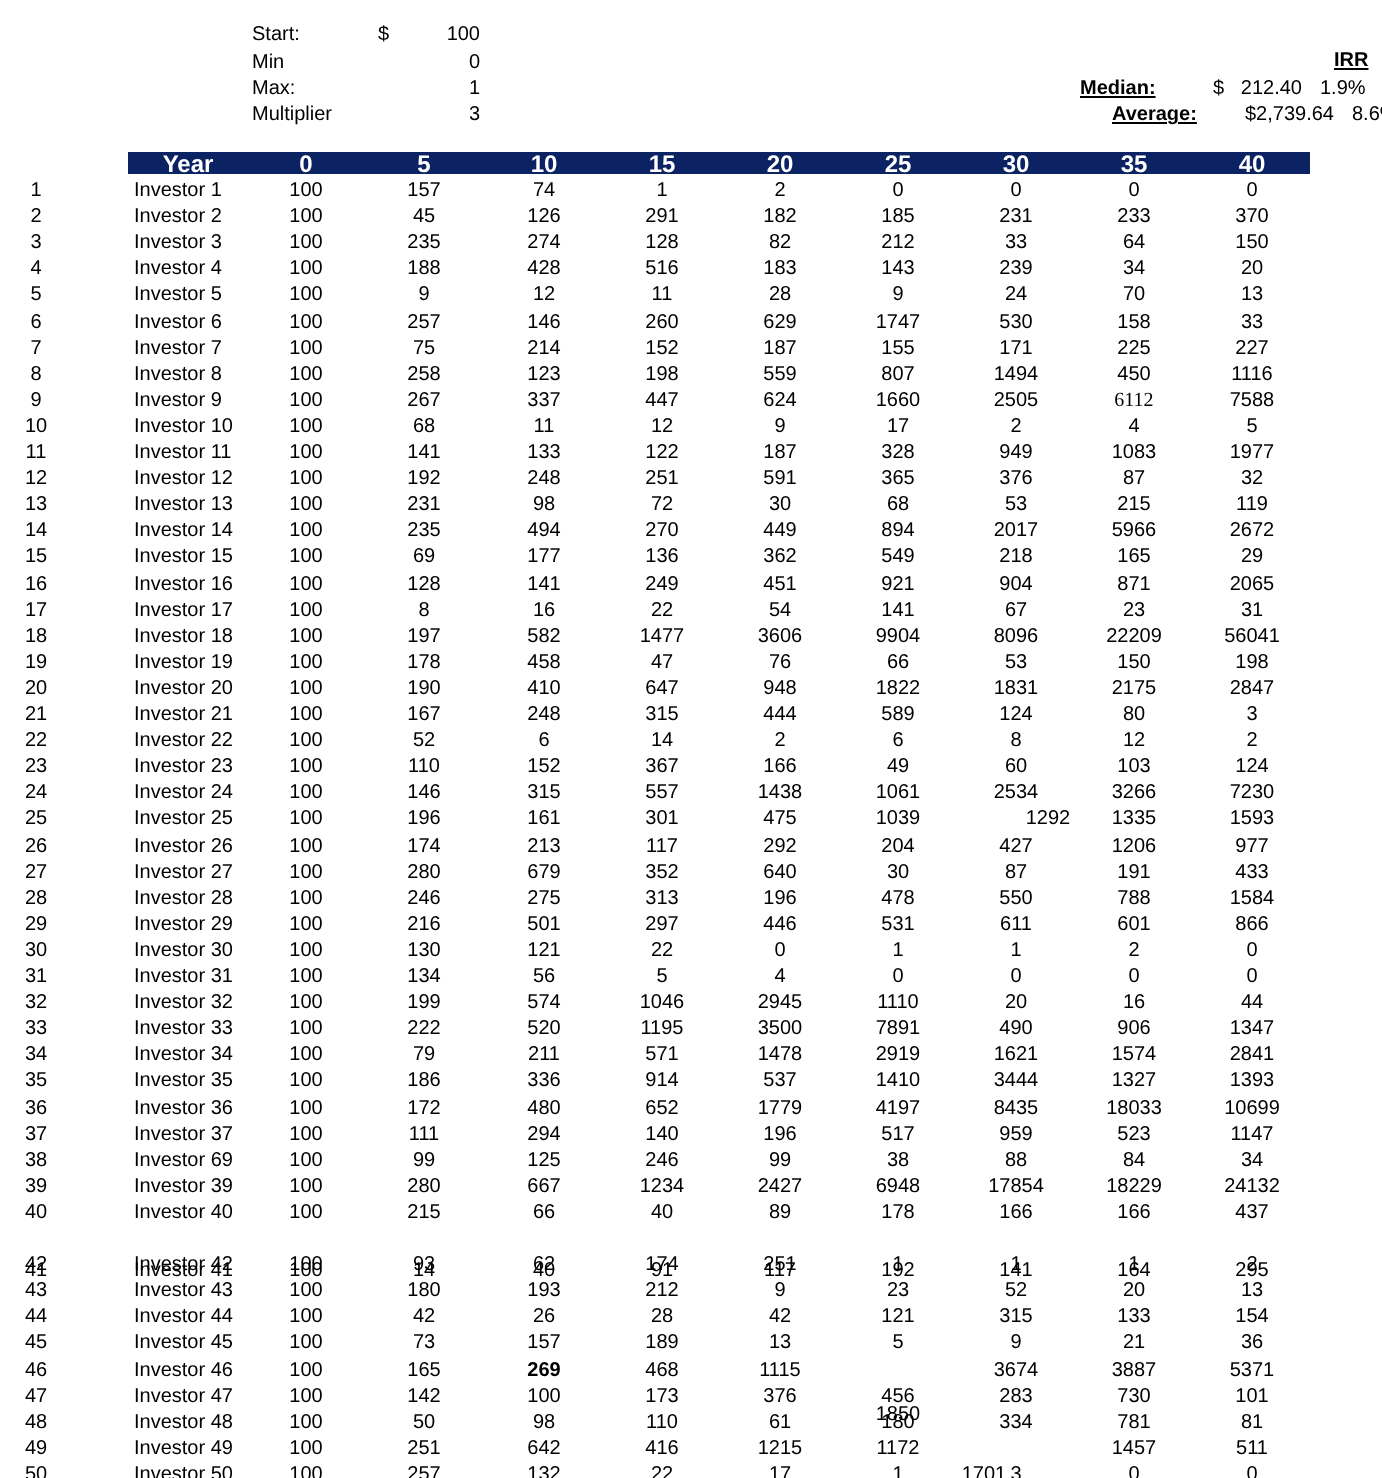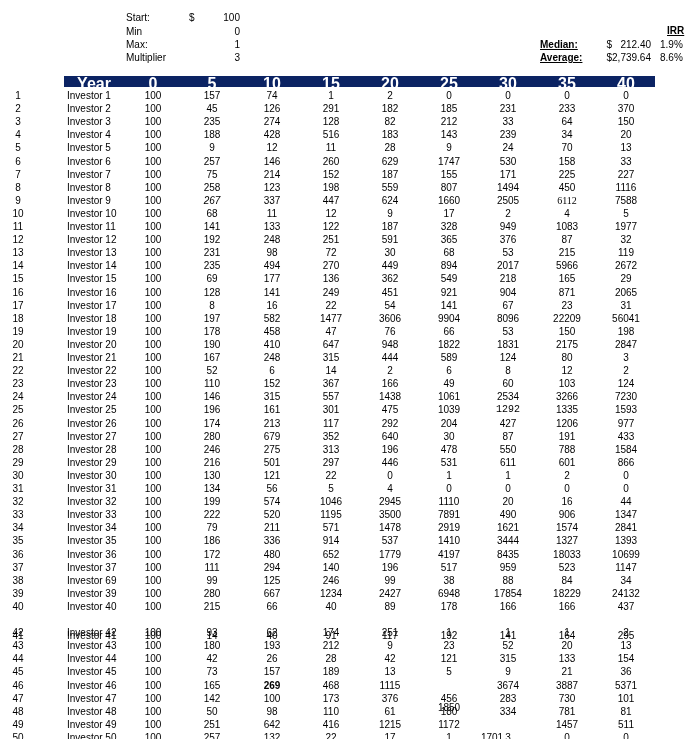--- a/index.html
+++ b/index.html
@@ -14,21 +14,21 @@
   .stats .val { position: absolute; left: 595px; width: 56px; text-align: right; }
   .stats .irr { position: absolute; left: 660px; }
   .irr-head { position: absolute; left: 667px; top: 25px; font-weight: bold; text-decoration: underline; }
 
   #grid { position: absolute; left: 0; top: 76px; width: 691px; }
   .hdr {
     position: absolute; left: 64px; top: 0; width: 591px; height: 11px;
     background: #0b2363;
   }
   .hdr span {
-    position: absolute; top: -1px; color: #fff; font-weight: bold; font-size: 16px;
+    position: absolute; top: -1px; color: #fff; font-weight: bold; font-size: 12px;
     text-align: center; width: 40px;
   }
   .row { position: absolute; left: 0; height: 13.1px; width: 691px; }
   .row span { position: absolute; top: 0; }
   .rn { left: 4px; width: 28px; text-align: center; }
   .nm { left: 67px; }
   .c { width: 40px; text-align: center; }
 </style>
 </head>
 <body>
@@ -53,21 +53,21 @@
   </div>
 </div>
 
 <div class="stats">
   <span class="irr-head">IRR</span>
   <div style="position:absolute;top:39px;left:0;width:691px;height:13px;">
     <span class="lbl">Median:</span>
     <span class="val" style="white-space:pre;">$   212.40</span>
     <span class="irr">1.9%</span>
   </div>
-  <div style="position:absolute;top:52px;left:0;width:580px;height:13px;">
+  <div style="position:absolute;top:52px;left:16px;width:580px;height:13px;">
     <span class="lbl">Average:</span>
     <span class="val">$2,739.64</span>
     <span class="irr">8.6%</span>
   </div>
 </div>
 
 <div id="grid">
   <div class="hdr" id="hdr" style="background: rgb(11, 35, 99);">
       <span style="left: 10px;">Year</span>
       <span style="left: 69px;">0</span>
@@ -182,21 +182,21 @@
         <span class="c" style="left: 370px;">559</span>
         <span class="c" style="left: 429px;">807</span>
         <span class="c" style="left: 488px;">1494</span>
         <span class="c" style="left: 547px;">450</span>
         <span class="c" style="left: 606px;">1116</span>
       </div>
       <div class="row" style="top: 118.8px;">
         <span class="rn">9</span>
         <span class="nm">Investor 9</span>
         <span class="c" style="left: 133px;">100</span>
-        <span class="c" style="left: 192px; font-style: italic;">267</span>
+        <span class="c" style="left: 192px;">267</span>
         <span class="c" style="left: 252px;">337</span>
         <span class="c" style="left: 311px;">447</span>
         <span class="c" style="left: 370px;">624</span>
         <span class="c" style="left: 429px;">1660</span>
         <span class="c" style="left: 488px;">2505</span>
         <span class="c" style="left: 547px; font-family: Liberation Serif, serif;">6112</span>
         <span class="c" style="left: 606px;">7588</span>
       </div>
       <div class="row" style="top: 131.9px;">
         <span class="rn">10</span>
@@ -395,21 +395,21 @@
       </div>
       <div class="row" style="top: 328.4px;">
         <span class="rn">25</span>
         <span class="nm">Investor 25</span>
         <span class="c" style="left: 133px;">100</span>
         <span class="c" style="left: 192px;">196</span>
         <span class="c" style="left: 252px;">161</span>
         <span class="c" style="left: 311px;">301</span>
         <span class="c" style="left: 370px;">475</span>
         <span class="c" style="left: 429px;">1039</span>
-        <span class="c" style="left: 488px; font-family: Liberation Mono, monospace;">1292</span>
+        <span class="c" style="left: 504px;">1292</span>
         <span class="c" style="left: 547px;">1335</span>
         <span class="c" style="left: 606px;">1593</span>
       </div>
       <div class="row" style="top: 341.5px;">
         <span class="rn">26</span>
         <span class="nm">Investor 26</span>
         <span class="c" style="left: 133px;">100</span>
         <span class="c" style="left: 192px;">174</span>
         <span class="c" style="left: 252px;">213</span>
         <span class="c" style="left: 311px;">117</span>

